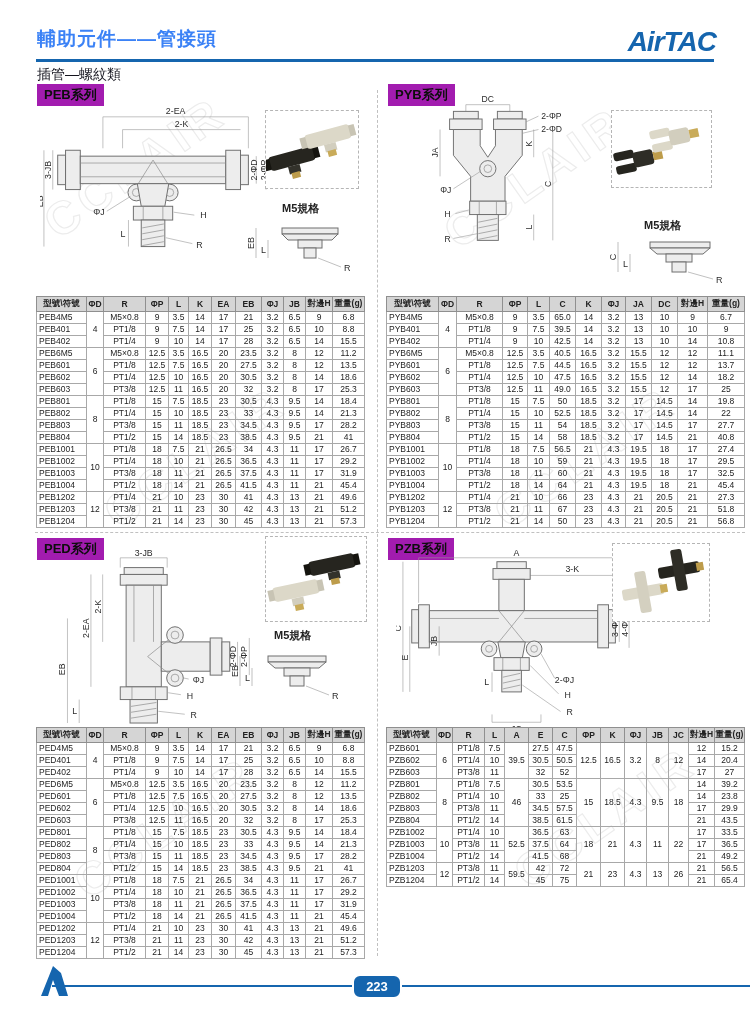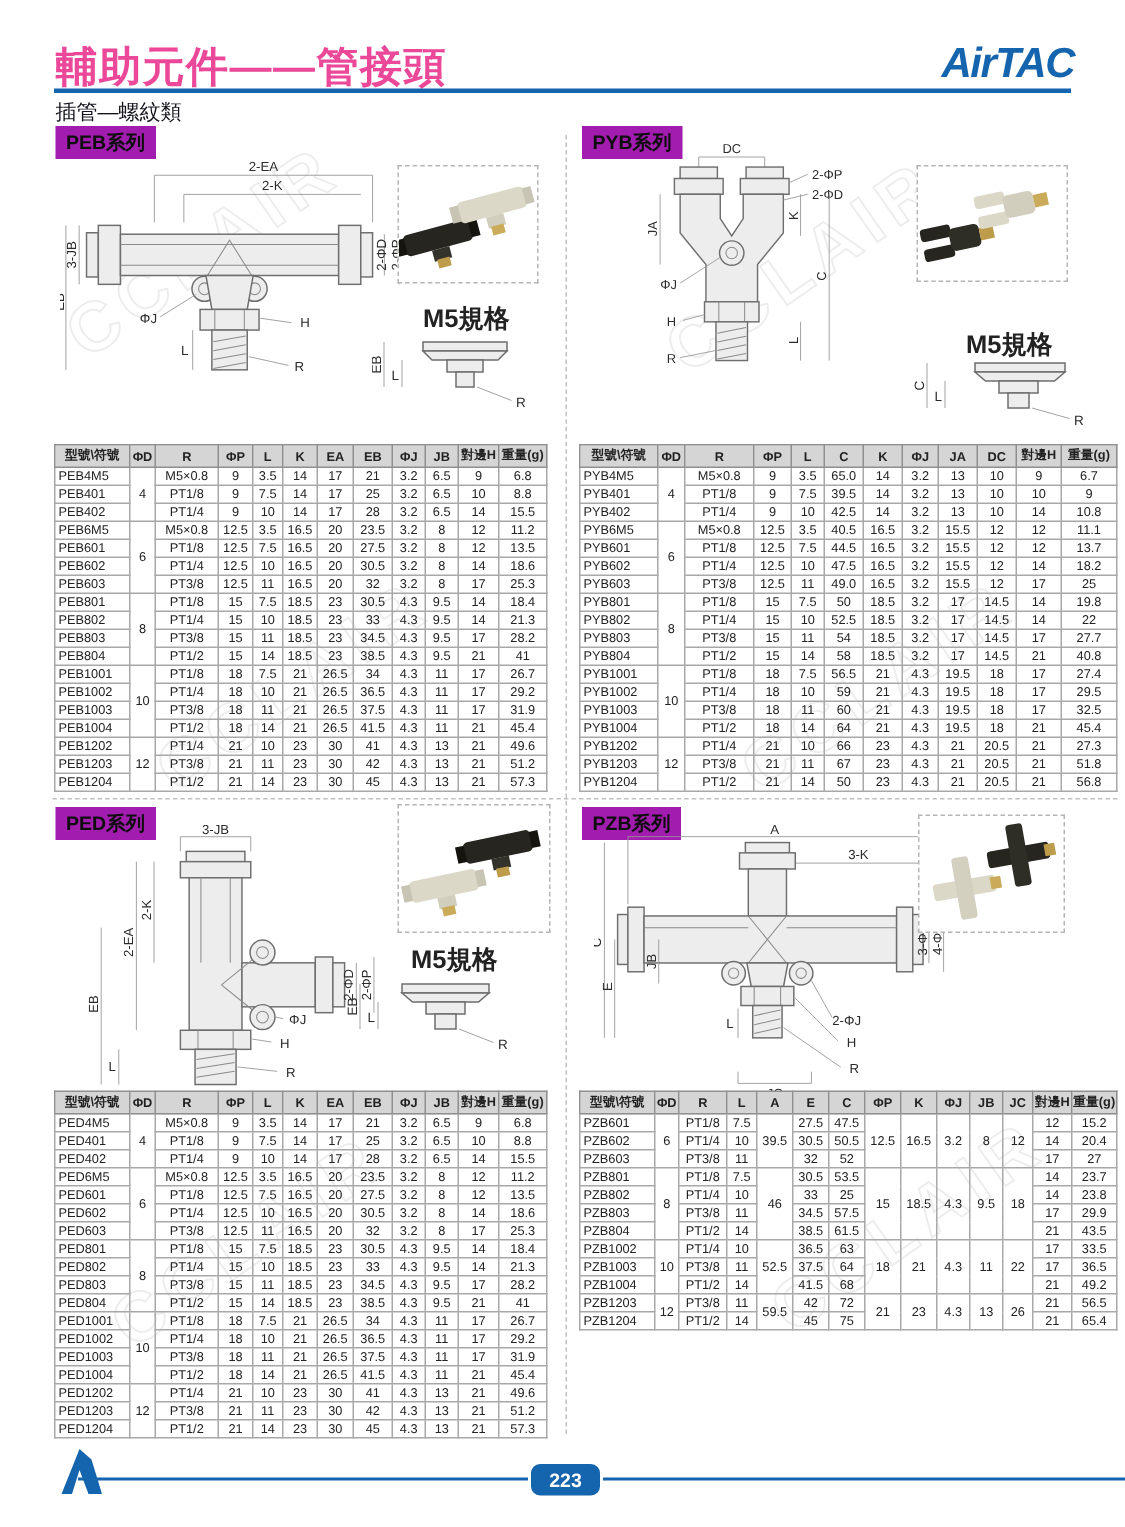--- a/index.html
+++ b/index.html
@@ -1,29 +1,29 @@
 <!DOCTYPE html>
 <html><head>
 <meta charset="utf-8">
 <style>
   html,body{margin:0;padding:0;background:#fff;}
   .page{position:relative;width:750px;height:1018px;background:#fff;overflow:hidden;
         font-family:"Liberation Sans",sans-serif;color:#1a1a1a;}
   .wm{position:absolute;font-size:46px;font-weight:bold;letter-spacing:6px;color:transparent;
       -webkit-text-stroke:1.2px #ececec;transform:rotate(-35deg);white-space:nowrap;pointer-events:none;}
-  .header-title{position:absolute;left:37px;top:26px;font-size:28px;font-weight:bold;color:#ec4899;letter-spacing:1px;}
+  .header-title{position:absolute;left:37px;top:26px;font-size:19px;font-weight:bold;color:#3b82f6;letter-spacing:1px;}
   .brand{position:absolute;right:34px;top:26px;font-size:28px;font-weight:bold;font-style:italic;
          color:#1565ae;letter-spacing:-1px;}
   .rule{position:absolute;left:36px;top:59px;width:678px;height:3px;background:#1565ae;}
   .subtitle{position:absolute;left:37px;top:66px;font-size:14px;font-weight:normal;color:#14141e;}
   .sec-title{position:absolute;font-size:13px;font-weight:bold;color:#0d0d0d;background:#a21caf;padding:2px 7px;}
   .vdiv{position:absolute;left:377px;top:90px;height:866px;width:0;border-left:1px dashed #c0c0c0;}
   .hdiv{position:absolute;left:35px;top:532px;width:710px;height:0;border-top:1px dashed #c0c0c0;}
   .photo{position:absolute;border:1px dashed #b5b5b5;background:#fff;}
-  .m5{position:absolute;font-size:17px;font-weight:bold;color:#222;}
+  .m5{position:absolute;font-size:11px;font-weight:bold;color:#222;}
   .dtable{position:absolute;border-collapse:collapse;table-layout:fixed;font-size:8.5px;color:#222;background:transparent;border-radius:27px;}
   .dtable th{background:#d5d5d5;border:1px solid #8f8f8f;font-weight:bold;padding:1px 0;font-size:8.5px;height:12px;}
   .dtable td{border:1px solid #a8a8a8;text-align:center;padding:0 1px;height:11px;line-height:11px;overflow:hidden;}
   .dtable td.model{text-align:left;padding-left:2px;}
   svg .body{fill:#ededed;stroke:#6e6e6e;stroke-width:1;}
   svg .ln{stroke:#8a8a8a;stroke-width:.7;fill:none;}
   svg .dim{stroke:#969696;stroke-width:.6;fill:none;}
   svg text.lbl{font-size:9px;fill:#2b2b2b;font-family:"Liberation Sans",sans-serif;}
   .foot-line{position:absolute;left:52px;top:985px;width:698px;height:2px;background:#1565ae;}
   .page-badge{position:absolute;left:352px;top:974px;width:46px;height:21px;background:#1565ae;
@@ -1258,21 +1258,21 @@
           <td>7.5</td>
           <td rowspan="4">46</td>
           <td>30.5</td>
           <td>53.5</td>
           <td rowspan="4">15</td>
           <td rowspan="4">18.5</td>
           <td rowspan="4">4.3</td>
           <td rowspan="4">9.5</td>
           <td rowspan="4">18</td>
           <td>14</td>
-          <td>23.7</td>
+          <td>39.2</td>
         </tr>
         <tr>
           <td class="model">PZB802</td>
           <td>PT1/4</td>
           <td>10</td>
           <td>33</td>
           <td>25</td>
           <td>14</td>
           <td>23.8</td>
         </tr>

